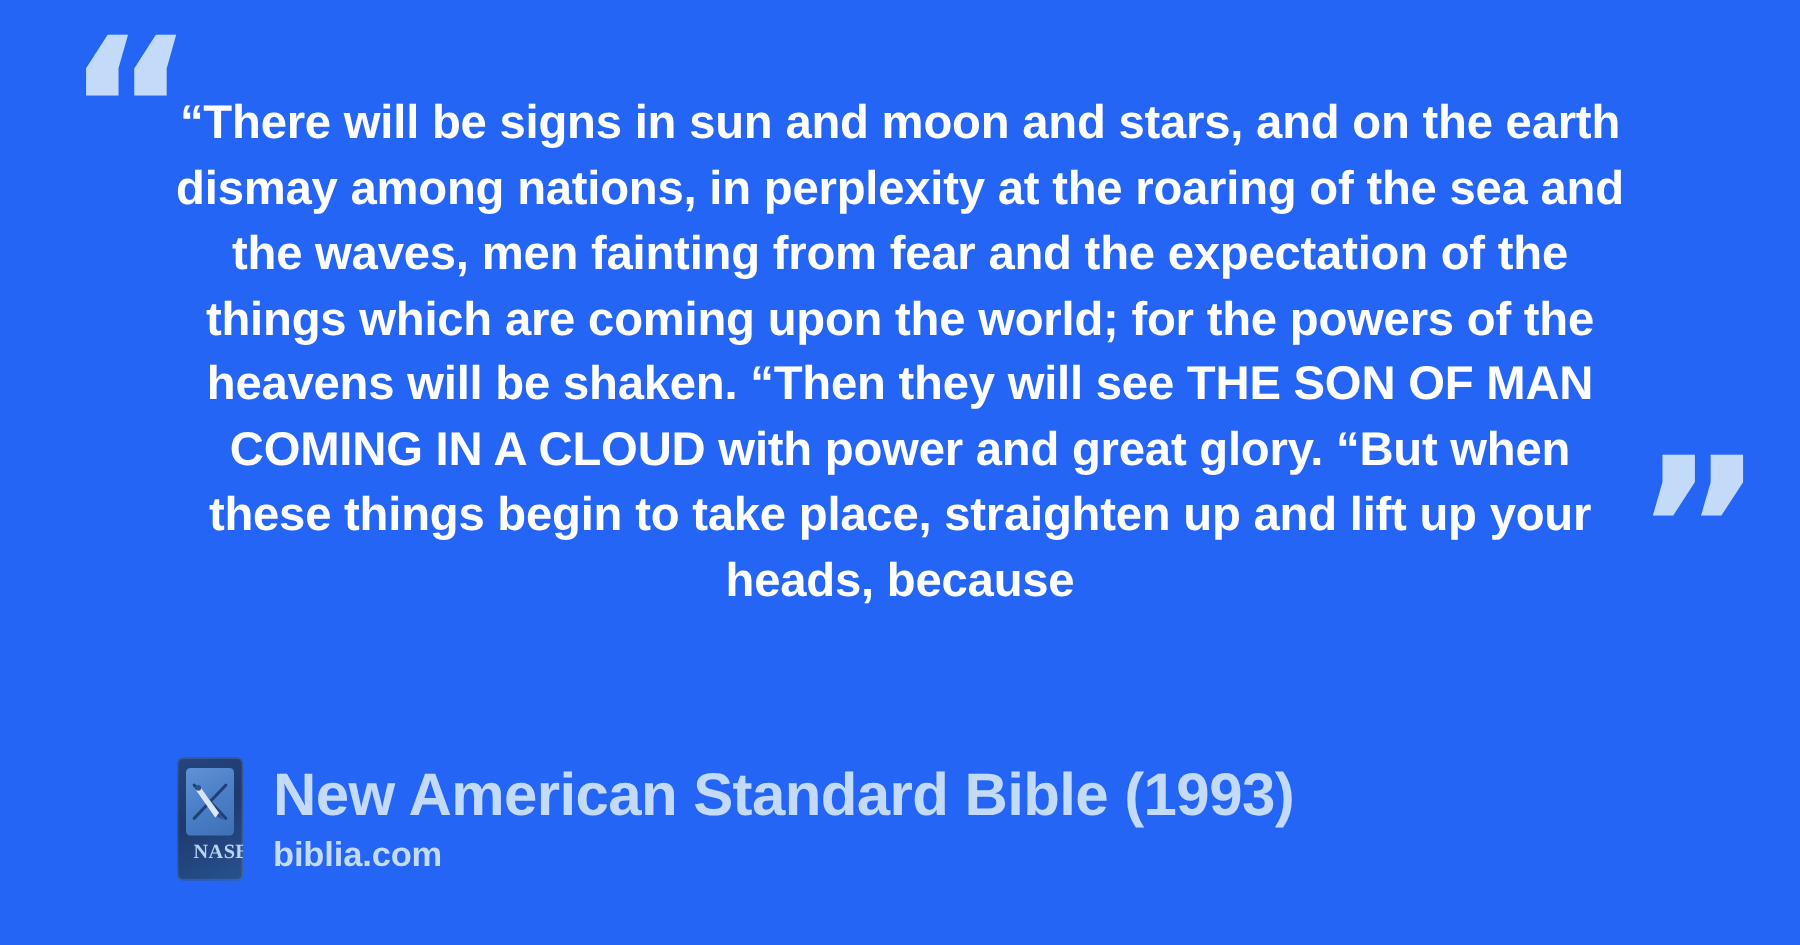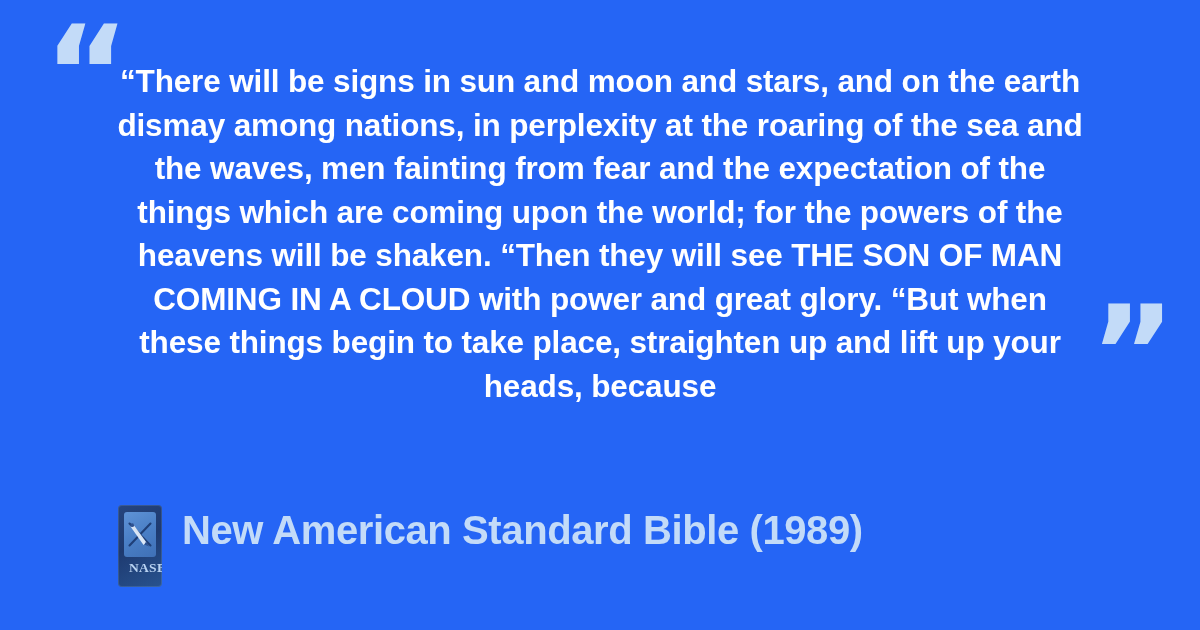--- a/index.html
+++ b/index.html
@@ -161,18 +161,19 @@
           </g>
           <path d="M9 12 L22.5 30.5 L19.5 33 L6.5 14.5 Z" fill="#e8f1fc" opacity="0.92"></path>
           <path d="M22.0 29.8 L25.2 34.6 L20.3 32.4 Z" fill="#2d5190"></path>
           <circle cx="8.2" cy="13.2" r="1.9" fill="#2d5190"></circle>
         </svg>
       </div>
       <div id="logo-wordmark">NASB</div>
     </div>
 
     <div id="footer-text">
-      <div id="footer-title">New American Standard Bible (1989)</div>
+      <div id="footer-title">New American Standard Bible (1993)</div>
+      <div id="footer-subtitle">biblia.com</div>
     </div>
 
   </div>
 
 </div>
 
 </body></html>

